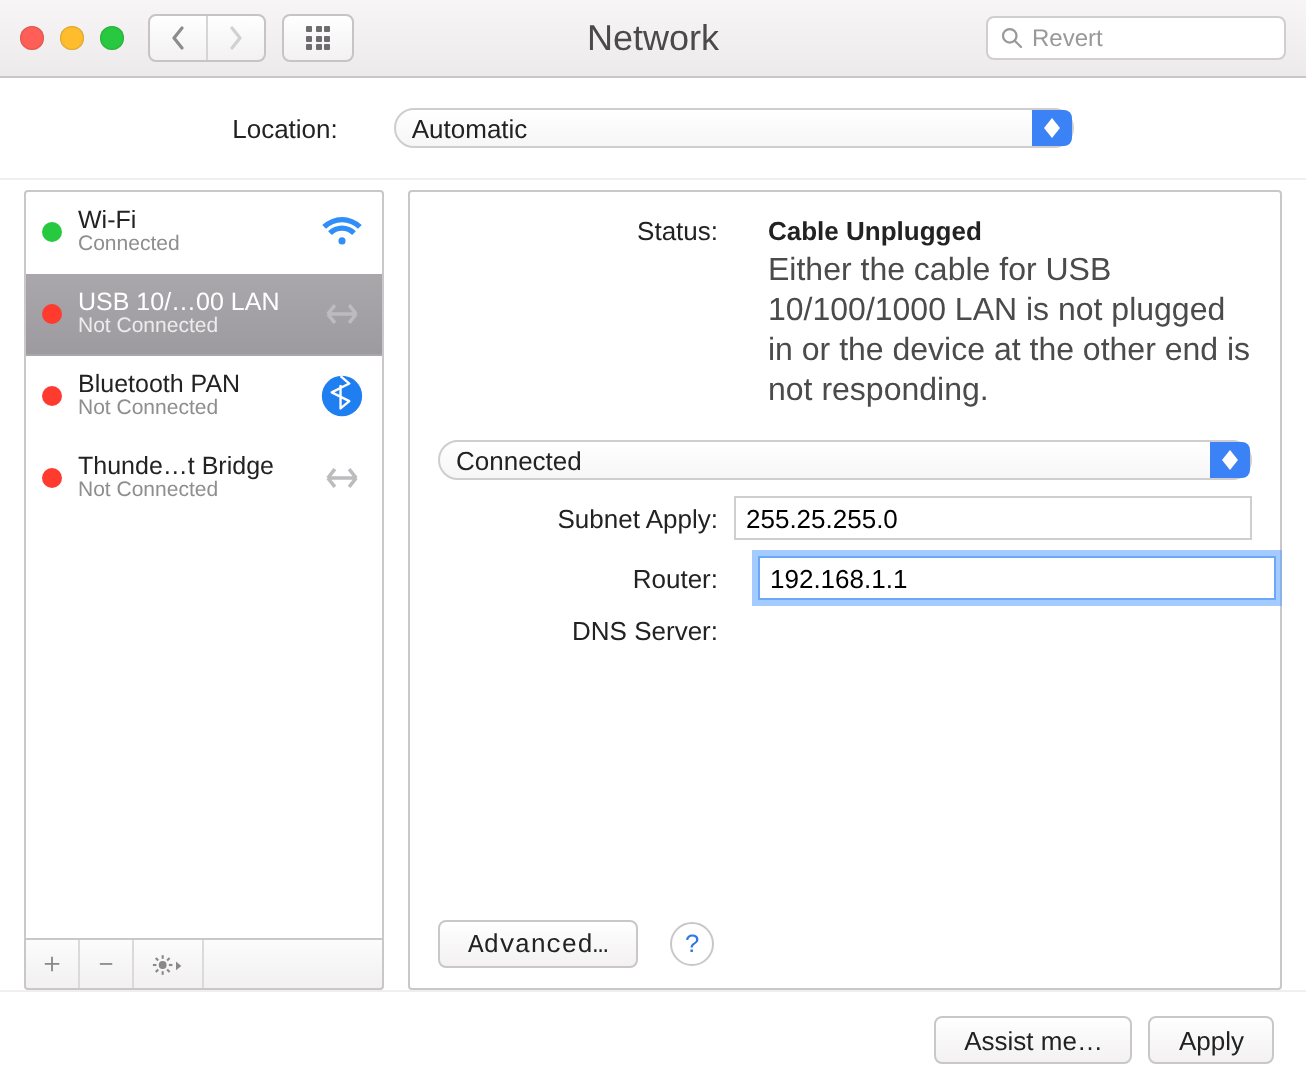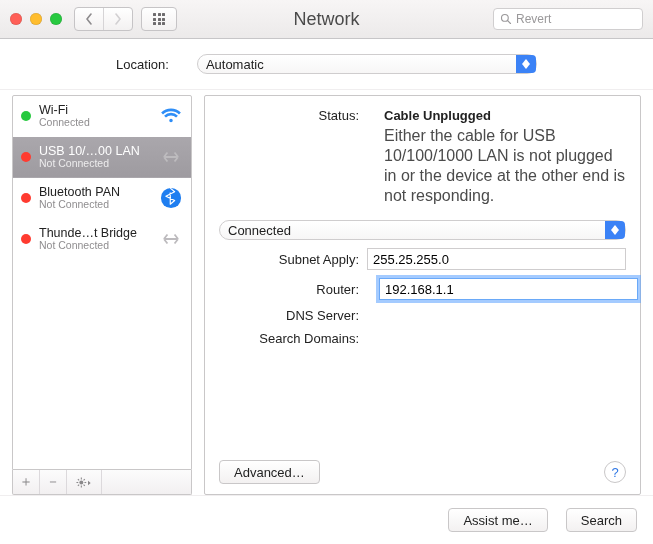--- a/index.html
+++ b/index.html
@@ -277,23 +277,24 @@
     border: 1px solid #6aa9f8;
     box-shadow: 0 0 0 3px rgba(90,160,255,.55);
     margin-left: 12px;
   }
   .cfg-select {
     min-width: 100%;
   }
   .right-footer {
     margin-top: auto;
     display: flex;
-    justify-content: space-between;
+    justify-content: flex-start;
     align-items: center;
     gap: 16px;
+    font-family: Liberation Mono, monospace;
   }
   .mac-button {
     height: 22px;
     padding: 0 14px;
     border: 1px solid #c9c7c8;
     border-radius: 4px;
     background: linear-gradient(#ffffff,#f3f1f1);
     font-size: 13px;
     display: inline-flex;
     align-items:center; justify-content:center;
@@ -308,21 +309,21 @@
     font-size: 13px;
     background: #fff;
   }
 
   
   .bottom-bar {
     height: 48px;
     display:flex;
     align-items:center;
     justify-content:flex-end;
-    gap: 18px;
+    gap: 8px;
     padding: 0 16px 0 0;
     border-top: 1px solid #f0eeef;
   }
 
   
   .wifi-svg { fill:#2f8ef7;}
   .usb-svg { fill:none; stroke:#bdbbbe; stroke-width:2;}
   .bt-circle { fill:#1f7ef0;}
   .tb-svg { fill:none; stroke:#bdbbbe; stroke-width:2;}
 
@@ -512,38 +513,34 @@
         <div class="fval">
           <input class="text-input focused" value="192.168.1.1" style="">
         </div>
       </div>
 
       <div class="form-row">
         <div class="flabel">DNS Server:</div>
         <div class="fval"></div>
       </div>
 
-      <div class="form-row">
-        <div class="flabel">Search Domains:</div>
-        <div class="fval"></div>
-      </div>
 
       <div class="right-footer">
         <div class="mac-button">
           <span>Advanced…</span>
         </div>
         <div class="help-circle">?</div>
       </div>
 
     </div>
 
   </div>
 
   <div class="bottom-bar">
     <div class="mac-button">
       <span>Assist me…</span>
     </div>
     <div class="mac-button">
-      <span>Search</span>
+      <span>Apply</span>
     </div>
   </div>
 
 </div>
 
 </body></html>

